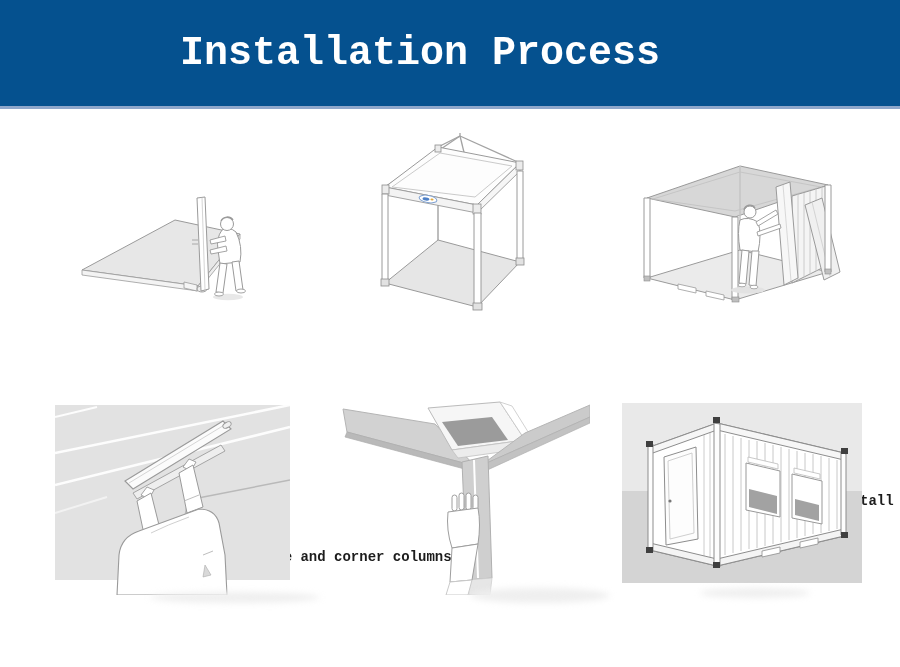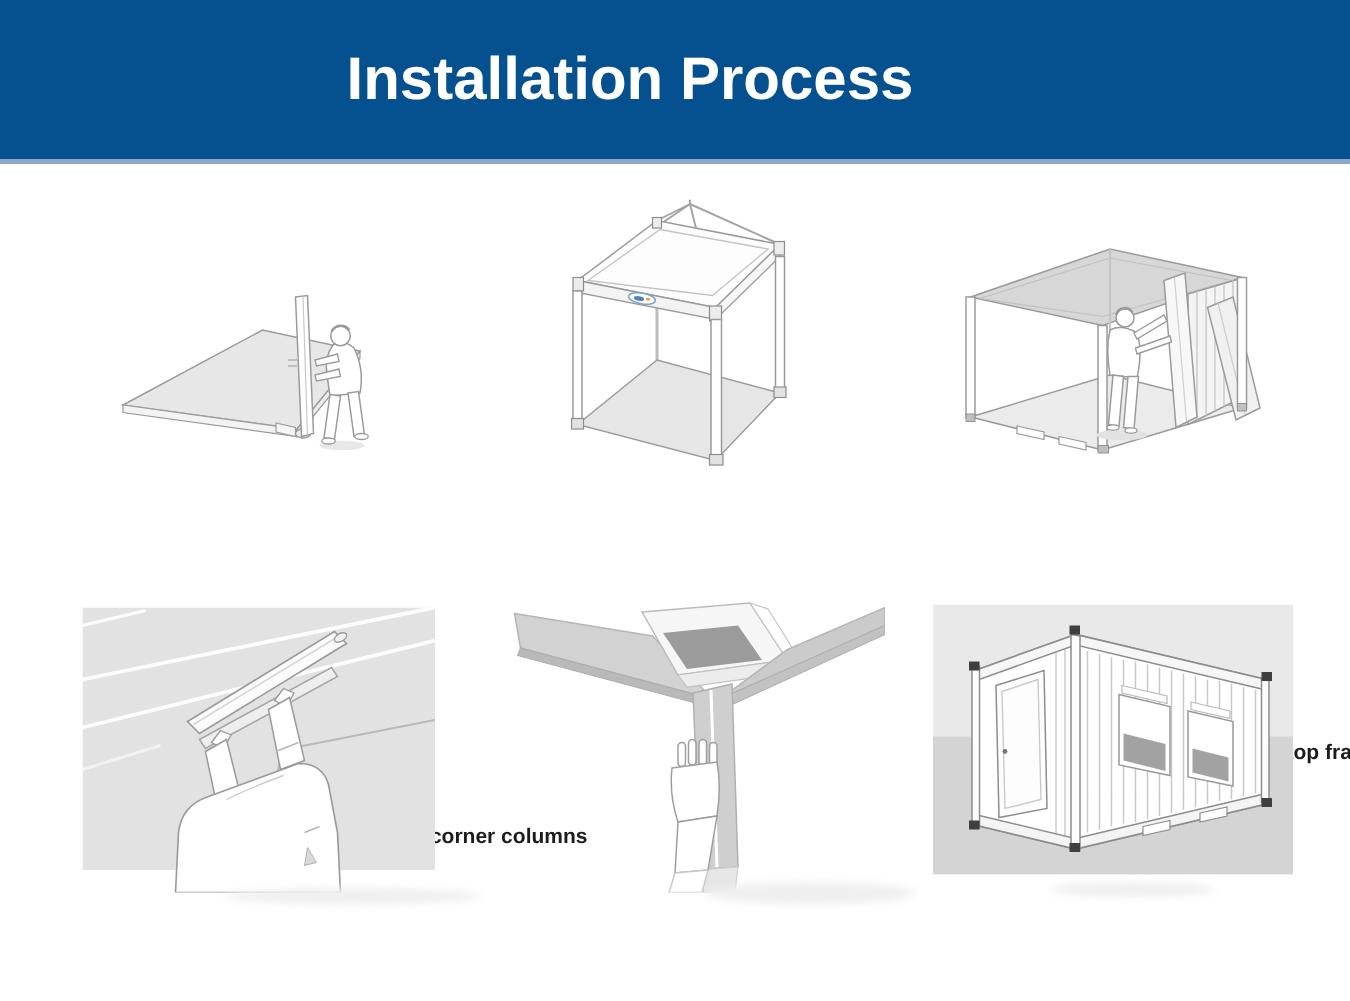--- a/index.html
+++ b/index.html
@@ -1,17 +1,17 @@
 <!DOCTYPE html>
 <html><head>
 <meta charset="utf-8">
 <style>
   html,body{margin:0;padding:0;background:#ffffff;}
   .page{position:relative;width:900px;height:667px;background:#ffffff;overflow:hidden;
-        font-family:Liberation Sans, sans-serif;}
+        font-family:Liberation Mono, monospace;}
   .banner{position:absolute;left:0;top:0;width:900px;height:106px;background:#05518F;
           border-bottom:3px solid #8FA7CB;display:flex;align-items:center;justify-content:center;}
   .banner h1{margin:0 60px 0 0;color:#ffffff;font-size:40px;font-weight:bold;letter-spacing:0px;}
   .fig{position:absolute;}
   .cap{position:absolute;font-size:14px;font-weight:bold;color:#1C1C1C;white-space:nowrap;}
   #fig1{left:80px;top:194px;}
   #cap1{left:44px;top:355px;}
   #fig2{left:378px;top:133px;}
   #cap2{left:356px;top:360px;}
   #fig3{left:640px;top:160px;}

